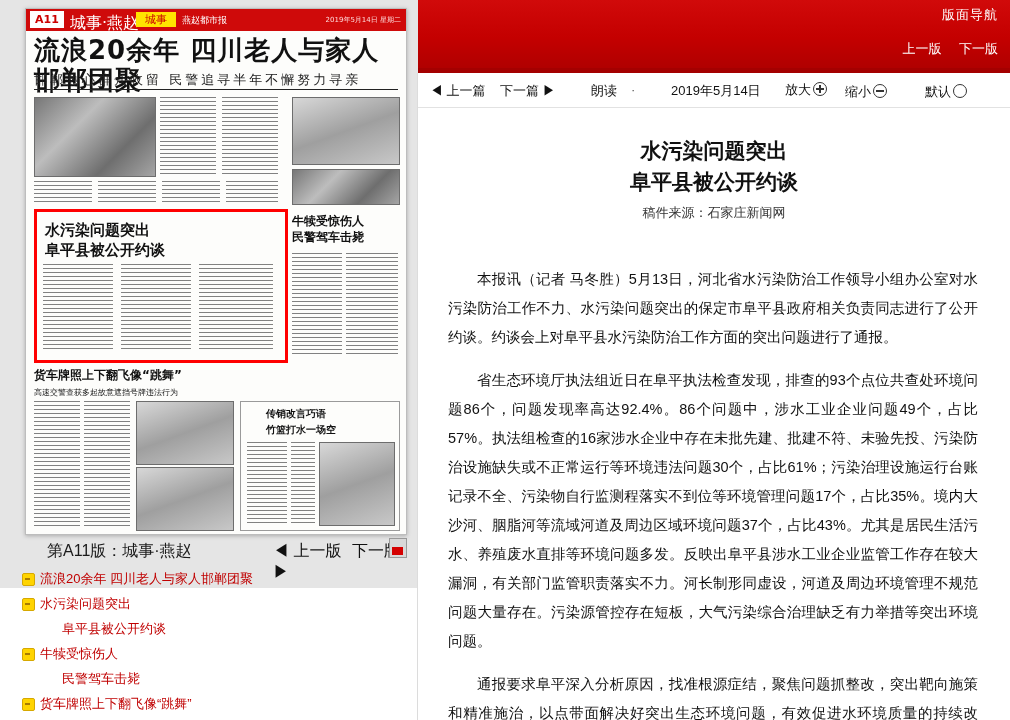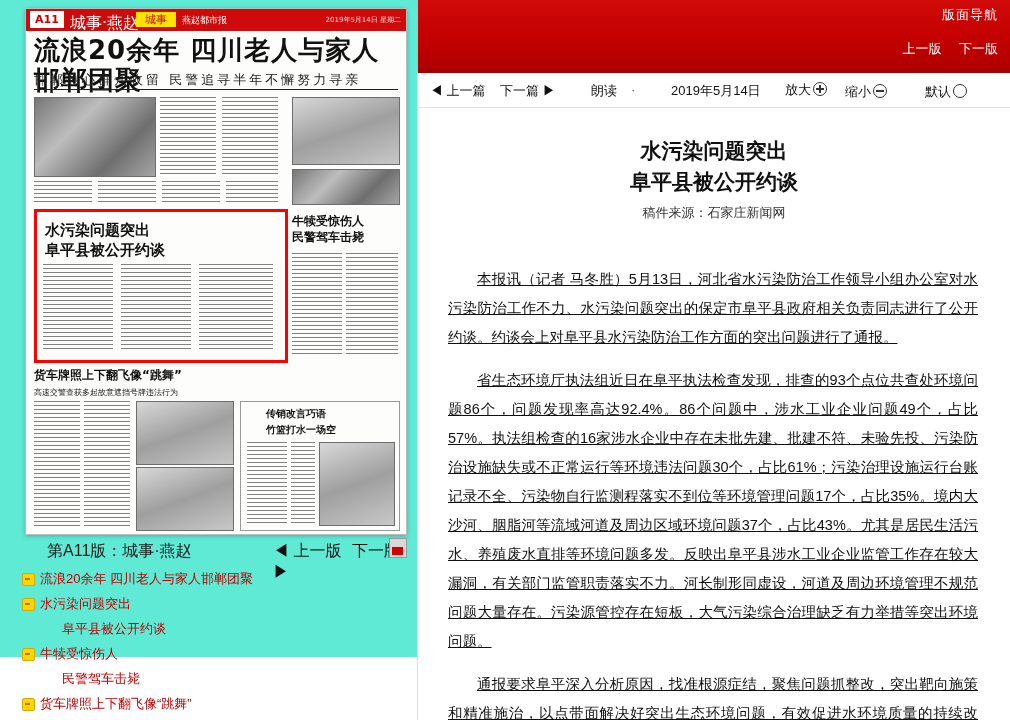--- a/index.html
+++ b/index.html
@@ -47,22 +47,22 @@
     width: 1010px;
     height: 5px;
     background: #a40000;
   }
 
   
   .left-panel {
     position: absolute;
     left: 0; top: 0;
     width: 418px;
-    height: 657px;
-    background: #5eead4;
+    height: 588px;
+    background: #e5e5e5;
   }
   .paper-shot {
     position: absolute;
     left: 25px;
     top: 8px;
     width: 380px;
     height: 525px;
     background: #fdfdfb;
     border: 1px solid #bdbdbd;
     box-shadow: 0 1px 4px rgba(0,0,0,.25);
@@ -329,21 +329,20 @@
     top: 192px;
     width: 530px;
     font-size: 14.5px;
     line-height: 29px;
     color: #111;
     text-align: justify;
   }
   .art-body p {
     margin: 0 0 14px 0;
     text-indent: 2em;
-    text-decoration: underline;
   }
 </style>
 </head>
 <body>
 
 <div class="top-banner">
   <div class="nav-title">版面导航</div>
   <div class="page-links">
     <span>上一版</span>
     <span>下一版</span>

